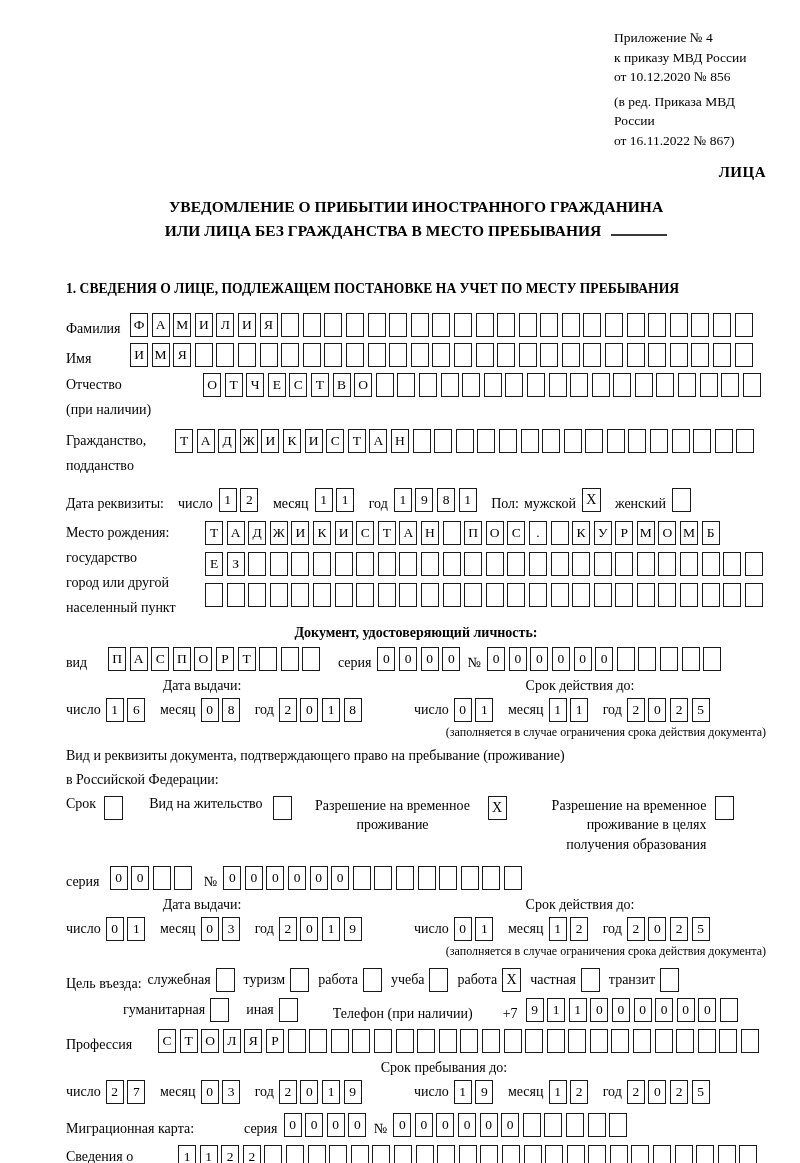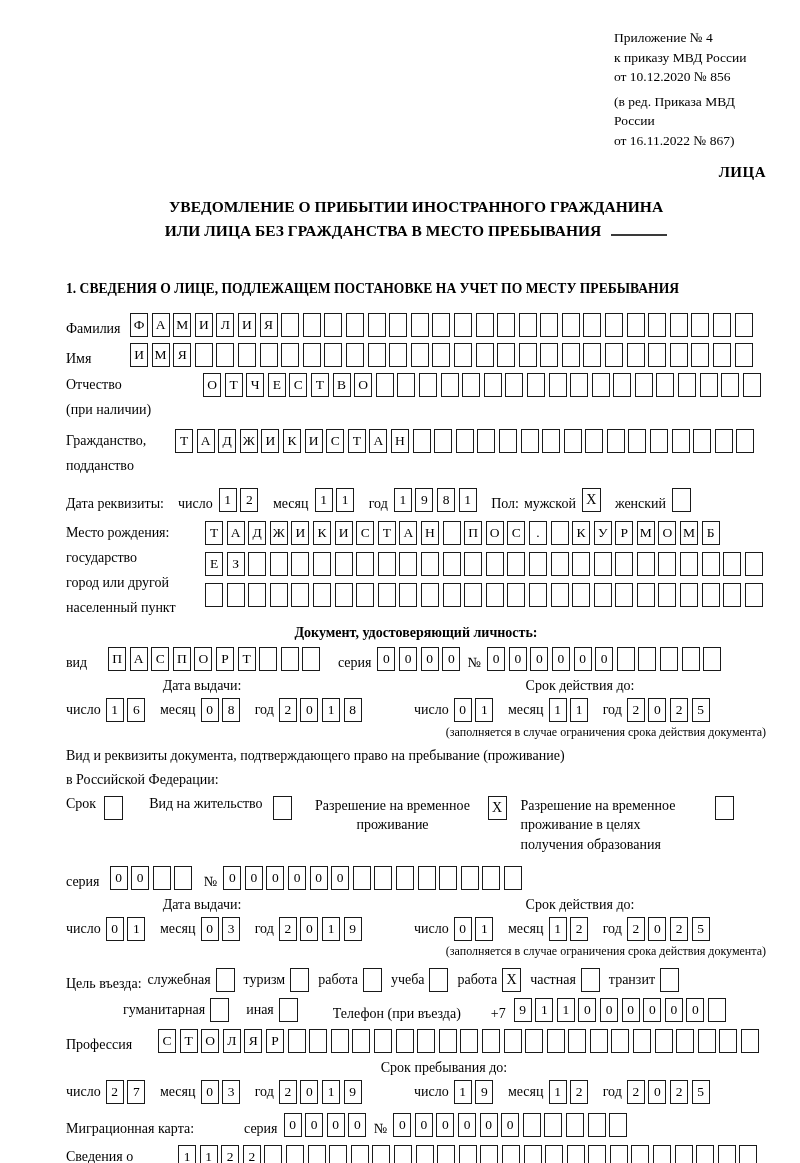--- a/index.html
+++ b/index.html
@@ -28,21 +28,21 @@
   .dh1{width:272px;text-align:center;flex:none;}
   .dh2{flex:1;text-align:center;padding-left:56px;}
   .dates-row{display:flex;align-items:center;margin-top:4px;}
   .dcol1{display:flex;align-items:center;width:348px;flex:none;}
   .dcol2{display:flex;align-items:center;flex:1;}
   .dlab{margin-right:5px;} .dgrp{margin-right:11px;display:inline-flex;}
   .note{font-size:12px;text-align:right;margin-top:3px;}
   .opts{display:flex;align-items:flex-start;margin-top:8px;}
   .opt-item{display:flex;align-items:flex-start;}
   .opt-multi{width:174px;text-align:center;line-height:1.4;flex:none;}
-  .opt-multi3{width:186px;text-align:left;line-height:1.4;flex:none;}
+  .opt-multi3{width:186px;text-align:right;line-height:1.4;flex:none;}
   .p-item{display:flex;align-items:center;margin-right:9px;}
   .p-item .chk{margin-left:5px;}
   .rep{display:flex;align-items:flex-start;margin-top:8px;}
   .rep-lbl{width:112px;flex:none;line-height:1.78;}
 </style>
 </head>
 <body>
 
 <div class="page">
 
@@ -540,21 +540,21 @@
   </div>
   <div class="frow" style="margin-left:57px">
     <span class="p-item">
         <span>гуманитарная</span>
         <span class="chk"></span>
       </span>
     <span class="p-item gap8">
         <span>иная</span>
         <span class="chk"></span>
       </span>
-    <span class="gap26">Телефон (при въезда)</span>
+    <span class="gap26">Телефон (при наличии)</span>
     <span class="gap26" style="margin-left:30px">+7</span>
     <span class="cells gap8">
         <span class="cell">9</span>
         <span class="cell">1</span>
         <span class="cell">1</span>
         <span class="cell">0</span>
         <span class="cell">0</span>
         <span class="cell">0</span>
         <span class="cell">0</span>
         <span class="cell">0</span>

